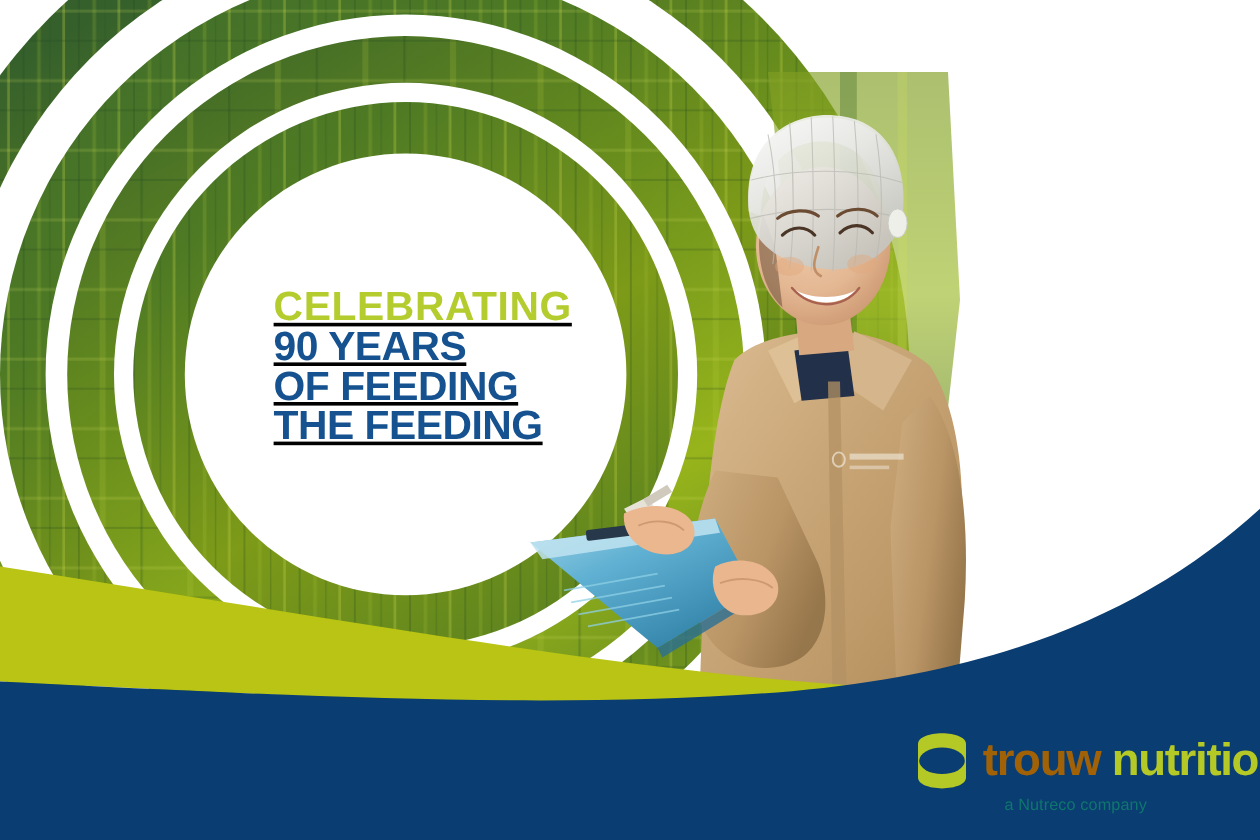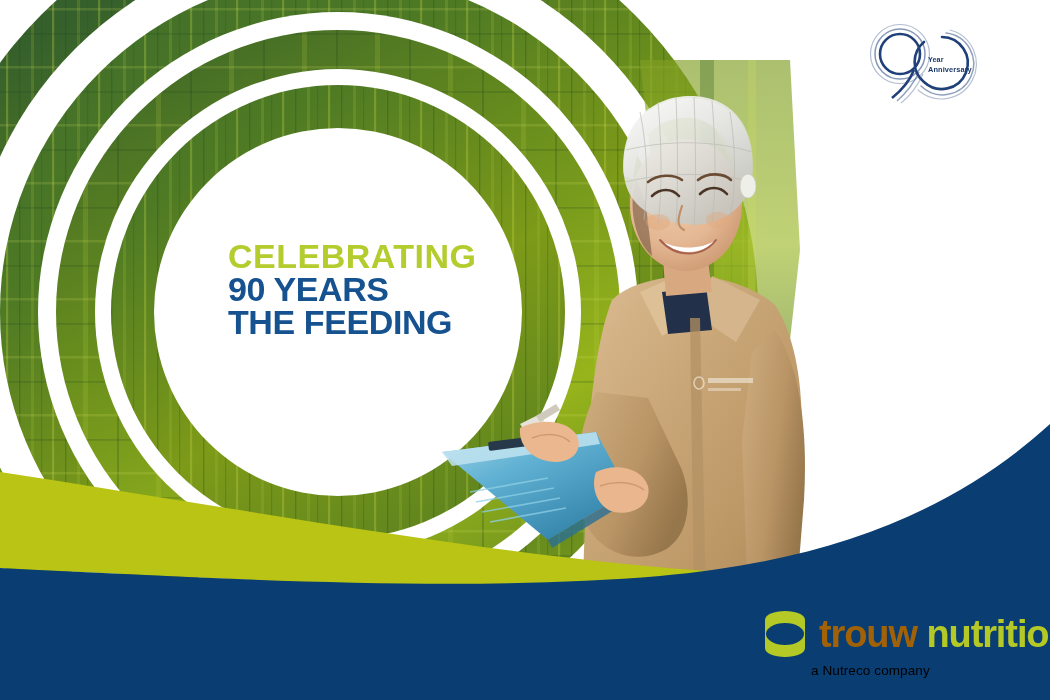--- a/index.html
+++ b/index.html
@@ -18,20 +18,21 @@
   }
   .layer { position:absolute; top:0; left:0; width:1050px; height:700px; }
 
   
   #headline {
     position:absolute;
     left:228px; top:240px;
     z-index:40;
     line-height:0.97;
     letter-spacing:-0.4px;
+    text-decoration:underline;
   }
   #headline .ln {
     display:block;
     font-size:34px;
     font-weight:bold;
     font-family:"Liberation Sans", sans-serif;
     white-space:nowrap;
   }
   #headline .l0 { color:#b5cc2e; letter-spacing:0.5px; }
   #headline .l1,
@@ -73,23 +74,23 @@
     font-size:38px;
     font-weight:bold;
     letter-spacing:-1.1px;
     line-height:1;
     white-space:nowrap;
     font-family:"Liberation Sans", sans-serif;
   }
   #brand-trouw { color:#a16207; }
   #brand-nutrition { color:#b5c926; }
   #brand-tagline {
-    margin-left:49px;
+    margin-left:75px;
     margin-top:5px;
-    color:#000000;
+    color:#0f766e;
     font-size:13.5px;
     letter-spacing:0.1px;
     font-family:"Liberation Sans", sans-serif;
     white-space:nowrap;
   }
 </style>
 </head>
 <body>
 
 <div id="stage">
@@ -335,42 +336,24 @@
 
     <path d="M0 568
              C 240 580, 470 592, 660 576
              C 840 560, 960 506, 1050 424
              L 1050 700 L 0 700 Z" fill="#0a3d72"></path>
   </svg>
 
   <div id="headline">
     <span class="ln l0">CELEBRATING</span>
     <span class="ln l1">90 YEARS</span>
+    <span class="ln l2">OF FEEDING</span>
     <span class="ln l3">THE FEEDING</span>
   </div>
 
-  <div id="anniv">
-    <svg width="120" height="84" viewBox="0 0 120 84">
-      <g fill="none" stroke="#20407a">
-
-        <circle cx="34" cy="34" r="20" stroke-width="2.6"></circle>
-        <circle cx="34" cy="34" r="25" stroke-width="1.5" opacity="0.55"></circle>
-        <circle cx="34" cy="34" r="29.5" stroke-width="1.2" opacity="0.35"></circle>
-        <path d="M48 50 C 44 60, 36 70, 26 78" stroke-width="2.6"></path>
-        <path d="M53 52 C 48 63, 40 73, 31 81" stroke-width="1.5" opacity="0.5"></path>
-        <path d="M57 54 C 52 65, 44 76, 35 83" stroke-width="1.2" opacity="0.33"></path>
-
-        <path d="M76 17 A 26 26 0 1 1 58 62 A 26 26 0 0 1 58 22" stroke-width="2.6" stroke-linecap="round"></path>
-        <path d="M80 13 A 31 31 0 1 1 55 66" stroke-width="1.5" opacity="0.5" stroke-linecap="round"></path>
-        <path d="M84 10 A 35 35 0 1 1 52 70" stroke-width="1.2" opacity="0.32" stroke-linecap="round"></path>
-      </g>
-    </svg>
-    <span class="anniv-txt" id="anniv-year">Year</span>
-    <span class="anniv-txt" id="anniv-anniversary">Anniversary</span>
-  </div>
 
   <div id="brand">
     <div id="brand-row">
       <div id="brand-mark">
         <svg width="46" height="48" viewBox="0 0 46 48">
           <path d="M3 10
                    C 3 4.5, 12 1, 23 1
                    C 34 1, 43 4.5, 43 10
                    L 43 38
                    C 43 43.5, 34 47, 23 47

